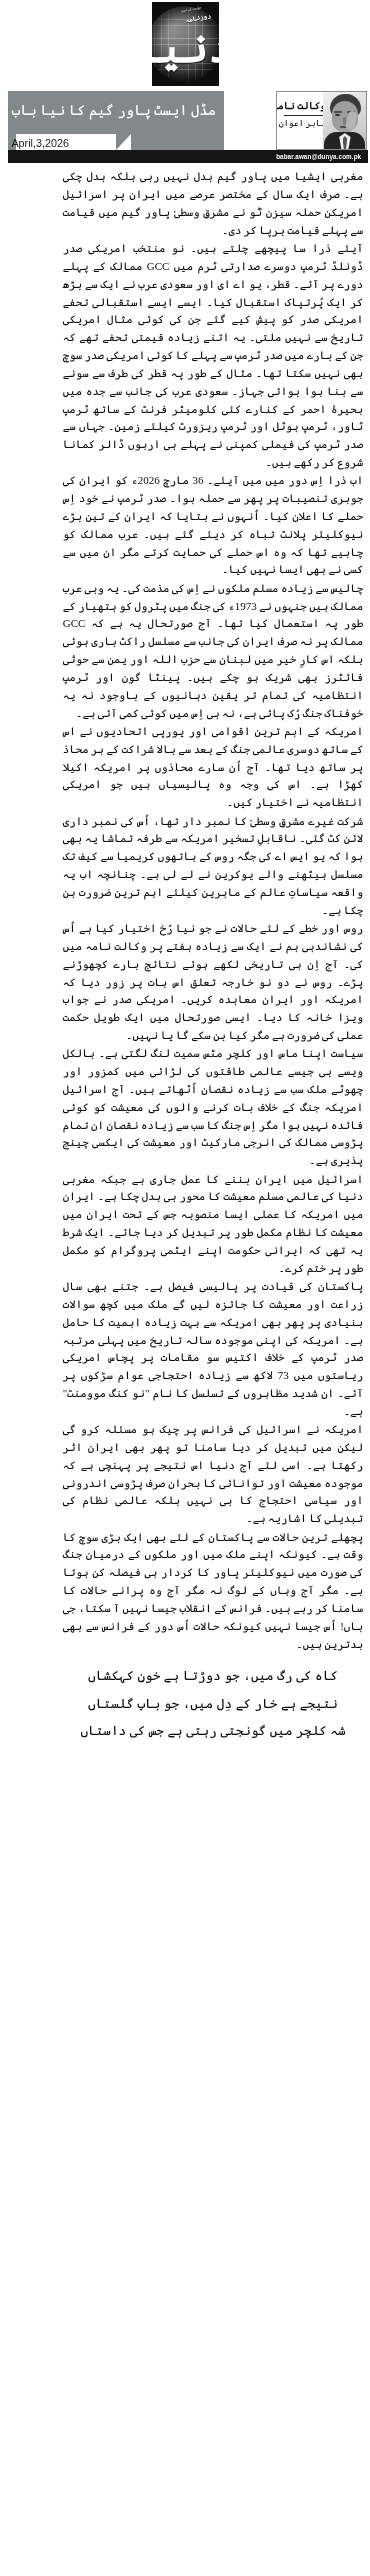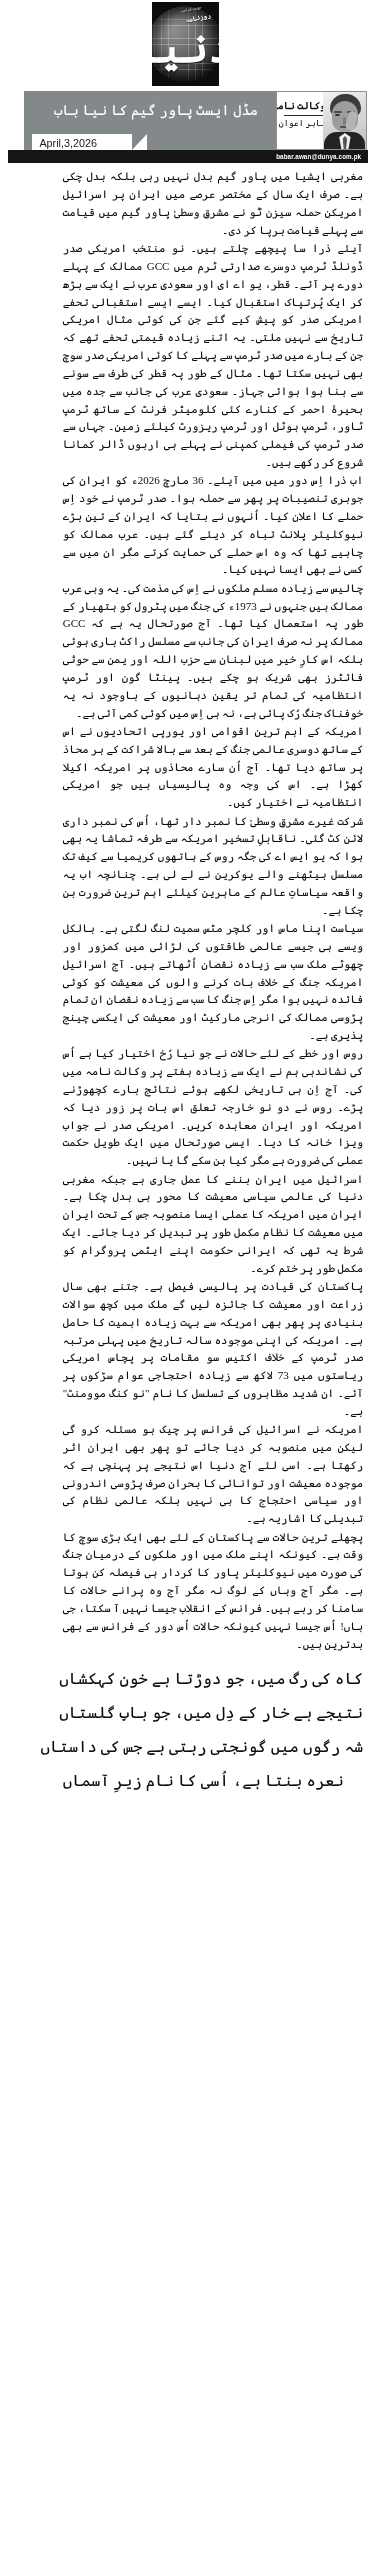--- a/index.html
+++ b/index.html
@@ -125,23 +125,23 @@
 
   
   .header-wrap {
     position: relative;
     width: 370px;
     height: 75px;
   }
 
   .banner {
     position: absolute;
-    left: 24px;
+    left: 8px;
     top: 1.1px;
-    width: 264px;
+    width: 216px;
     height: 59px;
     background: #83888b;
   }
 
   .banner-title {
     position: absolute;
     right: 8px;
     top: 9px;
     left: 8px;
     text-align: center;
@@ -183,21 +183,20 @@
     left: 3.4px;
     bottom: 1.1px;
     z-index: 5;
     color: #1a1a1a;
     font-family: "Liberation Sans", sans-serif;
     font-size: 10.8px;
     font-weight: 400;
     direction: ltr;
     letter-spacing: 0px;
     white-space: nowrap;
-    margin-left: 12px;
   }
 
   
   .author-box {
     position: absolute;
     right: 2.8px;
     top: 1.1px;
     width: 91px;
     height: 59px;
     background: #ffffff;
@@ -412,24 +411,24 @@
 
   
   .poetry {
     margin: 9px 0 0 0;
     direction: rtl;
     text-align: center;
   }
 
   .verse {
     color: #0d0d0d;
-    font-family: Liberation Serif, serif;
-    font-size: 16px;
+    font-family: Liberation Sans, sans-serif;
+    font-size: 13px;
     line-height: 2.12;
-    text-align: left;
+    text-align: center;
     direction: rtl;
     white-space: nowrap;
   }
 </style>
 </head>
 <body>
 
 <div class="page">
 
   <div class="masthead">
@@ -479,30 +478,29 @@
   </div>
 
   <div class="article">
 
     <p class="para">مغربی ایشیا میں پاور گیم بدل نہیں رہی بلکہ بدل چکی ہے۔ صرف ایک سال کے مختصر عرصے میں ایران پر اسرائیل امریکن حملہ سیزن ٹُو نے مشرقِ وسطیٰ پاور گیم میں قیامت سے پہلے قیامت برپا کر دی۔</p>
     <p class="para">آیئے ذرا سا پیچھے چلتے ہیں۔ نو منتخب امریکی صدر ڈونلڈ ٹرمپ دوسرے صدارتی ٹرم میں GCC ممالک کے پہلے دورے پر آئے۔ قطر، یو اے ای اور سعودی عرب نے ایک سے بڑھ کر ایک پُرتپاک استقبال کیا۔ ایسے ایسے استقبالی تحفے امریکی صدر کو پیش کیے گئے جن کی کوئی مثال امریکی تاریخ سے نہیں ملتی۔ یہ اتنے زیادہ قیمتی تحفے تھے کہ جن کے بارے میں صدر ٹرمپ سے پہلے کا کوئی امریکی صدر سوچ بھی نہیں سکتا تھا۔ مثال کے طور پہ قطر کی طرف سے سونے سے بنا ہوا ہوائی جہاز۔ سعودی عرب کی جانب سے جدہ میں بحیرۂ احمر کے کنارے کئی کلومیٹر فرنٹ کے ساتھ ٹرمپ ٹاور، ٹرمپ ہوٹل اور ٹرمپ ریزورٹ کیلئے زمین۔ جہاں سے صدر ٹرمپ کی فیملی کمپنی نے پہلے ہی اربوں ڈالر کمانا شروع کر رکھے ہیں۔</p>
     <p class="para">اب ذرا اِس دور میں میں آیئے۔ 36 مارچ 2026ء کو ایران کی جوہری تنصیبات پر پھر سے حملہ ہوا۔ صدر ٹرمپ نے خود اِس حملے کا اعلان کیا۔ اُنہوں نے بتایا کہ ایران کے تین بڑے نیوکلیئر پلانٹ تباہ کر دیئے گئے ہیں۔ عرب ممالک کو چاہیے تھا کہ وہ اس حملے کی حمایت کرتے مگر ان میں سے کسی نے بھی ایسا نہیں کیا۔</p>
     <p class="para">چالیس سے زیادہ مسلم ملکوں نے اِس کی مذمت کی۔ یہ وہی عرب ممالک ہیں جنہوں نے 1973ء کی جنگ میں پٹرول کو ہتھیار کے طور پہ استعمال کیا تھا۔ آج صورتحال یہ ہے کہ GCC ممالک پر نہ صرف ایران کی جانب سے مسلسل راکٹ باری ہوئی بلکہ اس کارِ خیر میں لبنان سے حزب اللہ اور یمن سے حوثی فائٹرز بھی شریک ہو چکے ہیں۔ پینٹا گون اور ٹرمپ انتظامیہ کی تمام تر یقین دہانیوں کے باوجود نہ یہ خوفناک جنگ رُک پائی ہے، نہ ہی اِس میں کوئی کمی آئی ہے۔</p>
     <p class="para">امریکہ کے اہم ترین اقوامی اور یورپی اتحادیوں نے اس کے ساتھ دوسری عالمی جنگ کے بعد سے بالا شراکت کے ہر محاذ پر ساتھ دیا تھا۔ آج اُن سارے محاذوں پر امریکہ اکیلا کھڑا ہے۔ اس کی وجہ وہ پالیسیاں ہیں جو امریکی انتظامیہ نے اختیار کیں۔</p>
     <p class="para">شرکت غیرے مشرقِ وسطیٰ کا نمبر دار تھا، اُس کی نمبر داری لائن کٹ گئی۔ ناقابلِ تسخیر امریکہ سے طرفہ تماشا یہ بھی ہوا کہ یو ایس اے کی جگہ روس کے ہاتھوں کریمیا سے کیف تک مسلسل بیٹھنے والے یوکرین نے لے لی ہے۔ چنانچہ اب یہ واقعہ سیاساتِ عالم کے ماہرین کیلئے اہم ترین ضرورت بن چکا ہے۔</p>
+    <p class="para">روس اور خطے کے لئے حالات نے جو نیا رُخ اختیار کیا ہے اُس کی نشاندہی ہم نے ایک سے زیادہ ہفتے پر وکالت نامہ میں کی۔ آج اِن ہی تاریخی لکھے ہوئے نتائج بارے کچھوڑنے پڑے۔ روس نے دو نو خارجہ تعلق اس بات پر زور دیا کہ امریکہ اور ایران معاہدہ کریں۔ امریکی صدر نے جواب ویزا خانہ کا دیا۔ ایسی صورتحال میں ایک طویل حکمت عملی کی ضرورت ہے مگر کیا بن سکے گا یا نہیں۔</p>
     <p class="para">سیاست اپنا ماس اور کلچر مٹس سمیت لنگ لگتی ہے۔ بالکل ویسے ہی جیسے عالمی طاقتوں کی لڑائی میں کمزور اور چھوٹے ملک سب سے زیادہ نقصان اُٹھاتے ہیں۔ آج اسرائیل امریکہ جنگ کے خلاف بات کرنے والوں کی معیشت کو کوئی فائدہ نہیں ہوا مگر اِس جنگ کا سب سے زیادہ نقصان ان تمام پڑوسی ممالک کی انرجی مارکیٹ اور معیشت کی ایکسی چینج پذیری ہے۔</p>
-    <p class="para">روس اور خطے کے لئے حالات نے جو نیا رُخ اختیار کیا ہے اُس کی نشاندہی ہم نے ایک سے زیادہ ہفتے پر وکالت نامہ میں کی۔ آج اِن ہی تاریخی لکھے ہوئے نتائج بارے کچھوڑنے پڑے۔ روس نے دو نو خارجہ تعلق اس بات پر زور دیا کہ امریکہ اور ایران معاہدہ کریں۔ امریکی صدر نے جواب ویزا خانہ کا دیا۔ ایسی صورتحال میں ایک طویل حکمت عملی کی ضرورت ہے مگر کیا بن سکے گا یا نہیں۔</p>
-    <p class="para">اسرائیل میں ایران بننے کا عمل جاری ہے جبکہ مغربی دنیا کی عالمی سیاسی معیشت کا محور ہی بدل چکا ہے۔ ایران میں امریکہ کا عملی ایسا منصوبہ جس کے تحت ایران میں معیشت کا نظام مکمل طور پر تبدیل کر دیا جائے۔ ایک شرط یہ تھی کہ ایرانی حکومت اپنے ایٹمی پروگرام کو مکمل طور پر ختم کرے۔</p>
+    <p class="para">اسرائیل میں ایران بننے کا عمل جاری ہے جبکہ مغربی دنیا کی عالمی مسلم معیشت کا محور ہی بدل چکا ہے۔ ایران میں امریکہ کا عملی ایسا منصوبہ جس کے تحت ایران میں معیشت کا نظام مکمل طور پر تبدیل کر دیا جائے۔ ایک شرط یہ تھی کہ ایرانی حکومت اپنے ایٹمی پروگرام کو مکمل طور پر ختم کرے۔</p>
     <p class="para">پاکستان کی قیادت پر پالیسی فیصل ہے۔ جتنے بھی سال زراعت اور معیشت کا جائزہ لیں گے ملک میں کچھ سوالات بنیادی پر پھر بھی امریکہ سے بہت زیادہ اہمیت کا حامل ہے۔ امریکہ کی اپنی موجودہ سالہ تاریخ میں پہلی مرتبہ صدر ٹرمپ کے خلاف اکتیس سو مقامات پر پچاس امریکی ریاستوں میں 73 لاکھ سے زیادہ احتجاجی عوام سڑکوں پر آئے۔ ان شدید مظاہروں کے تسلسل کا نام "نو کنگ موومنٹ" ہے۔</p>
-    <p class="para">امریکہ نے اسرائیل کی فرانس پر چیک ہو مسئلہ کرو گی لیکن میں منصوبہ کر دیا جائے تو پھر بھی ایران اثر رکھتا ہے۔ اسی لئے آج دنیا اس نتیجے پر پہنچی ہے کہ موجودہ معیشت اور توانائی کا بحران صرف پڑوسی اندرونی اور سیاسی احتجاج کا ہی نہیں بلکہ عالمی نظام کی تبدیلی کا اشاریہ ہے۔</p>
+    <p class="para">امریکہ نے اسرائیل کی فرانس پر چیک ہو مسئلہ کرو گی لیکن میں تبدیل کر دیا سامنا تو پھر بھی ایران اثر رکھتا ہے۔ اسی لئے آج دنیا اس نتیجے پر پہنچی ہے کہ موجودہ معیشت اور توانائی کا بحران صرف پڑوسی اندرونی اور سیاسی احتجاج کا ہی نہیں بلکہ عالمی نظام کی تبدیلی کا اشاریہ ہے۔</p>
     <p class="para">پچھلے ترین حالات سے پاکستان کے لئے بھی ایک بڑی سوچ کا وقت ہے۔ کیونکہ اپنے ملک میں اور ملکوں کے درمیان جنگ کی صورت میں نیوکلیئر پاور کا کردار ہی فیصلہ کن ہوتا ہے۔ مگر آج وہاں کے لوگ نہ مگر آج وہ پرانے حالات کا سامنا کر رہے ہیں۔ فرانس کے انقلاب جیسا نہیں آ سکتا، جی ہاں! اُس جیسا نہیں کیونکہ حالات اُس دور کے فرانس سے بھی بدترین ہیں۔</p>
 
     <div class="poetry">
       <div class="verse">کاہ کی رگ میں، جو دوڑتا ہے خونِ کہکشاں</div>
       <div class="verse">نتیجے ہے خار کے دِل میں، جو بابِ گلستاں</div>
-      <div class="verse">شہ رگوں میں گونجتی رہتی ہے جس کی داستاں</div>
-      <div class="verse">نعرہ بنتا ہے، اُسی کا نام زیرِ آسماں</div>
+      <div class="verse">شہ کلچر میں گونجتی رہتی ہے جس کی داستاں</div>
     </div>
 
   </div>
 
 </div>
 
 
 </body></html>

